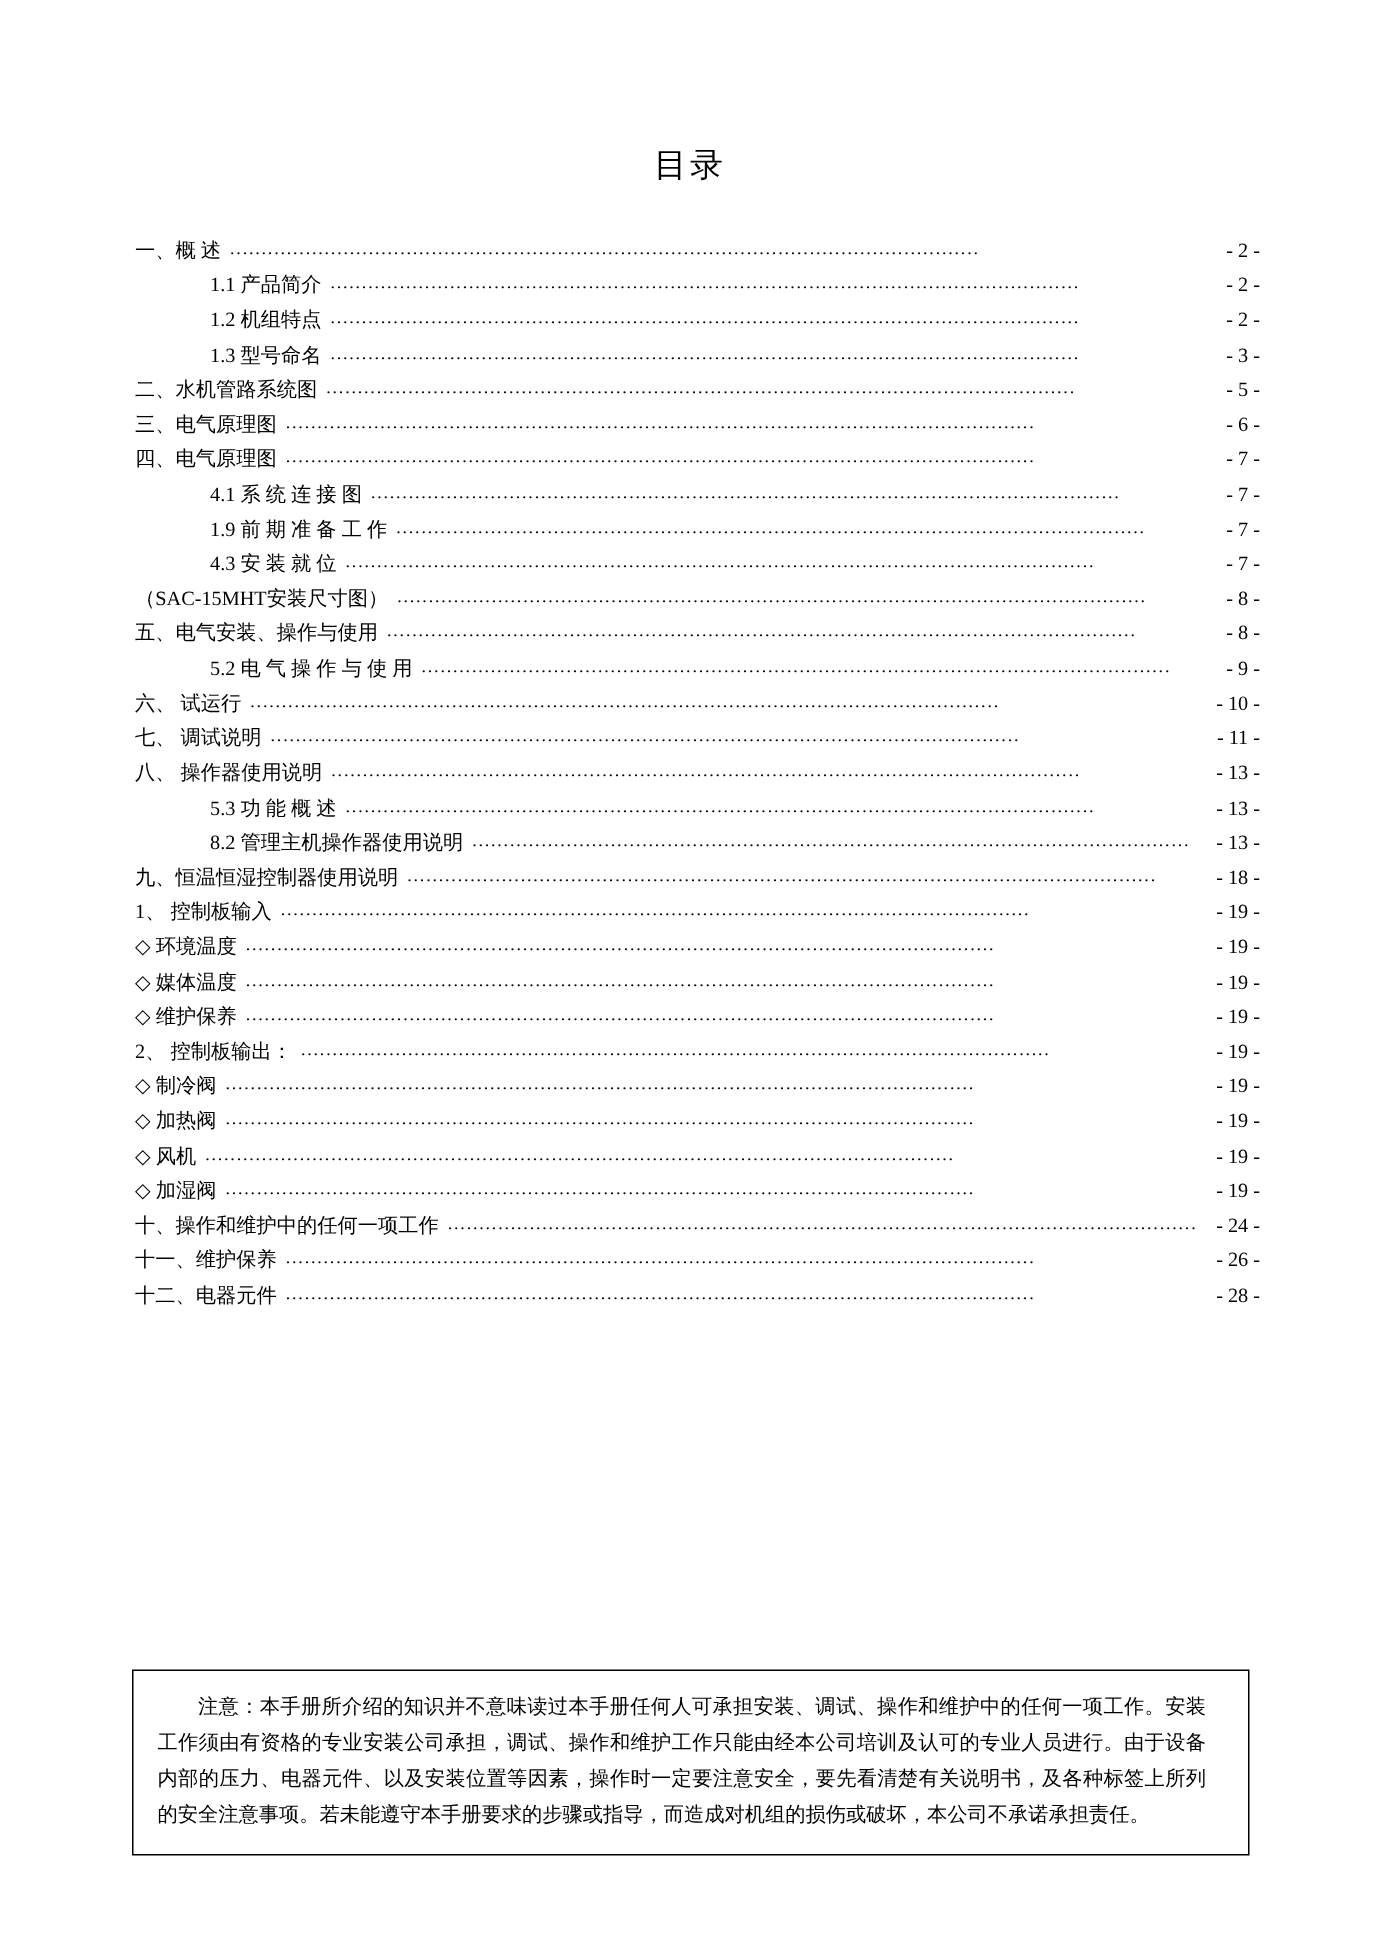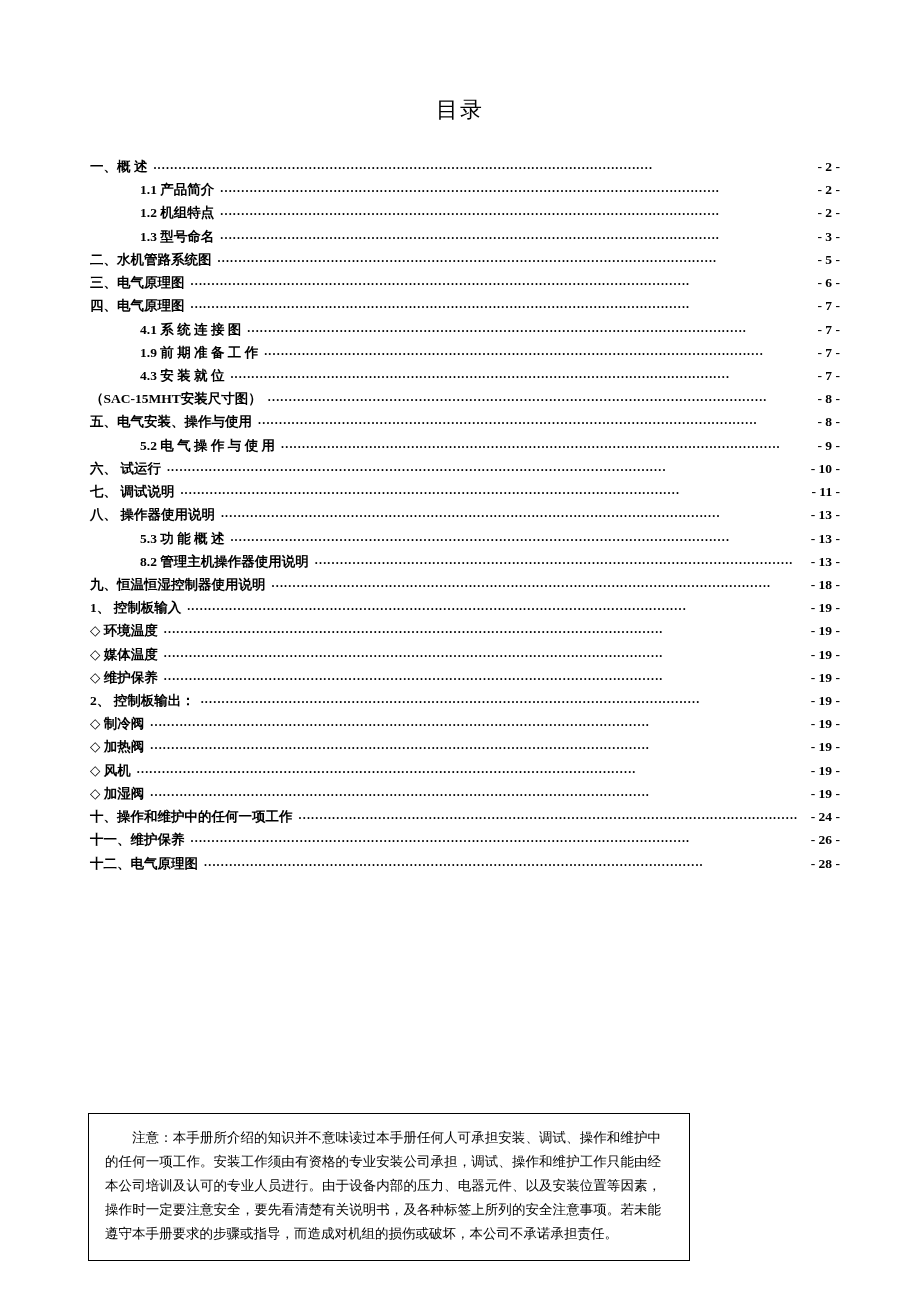--- a/index.html
+++ b/index.html
@@ -27,21 +27,20 @@
     font-family: "Liberation Serif", "DejaVu Serif", serif;
     margin-top: 95px;
     margin-bottom: 30px;
     letter-spacing: 2px;
   }
   .toc {
     margin: 0 auto;
     width: 760px;
     padding-left: 10px;
     box-sizing: border-box;
-    font-weight: bold;
   }
   .toc-row {
     display: flex;
     align-items: baseline;
     font-size: 13.5px;
     line-height: 1.72;
     white-space: nowrap;
   }
   .toc-label {
     flex: 0 0 auto;
@@ -67,21 +66,21 @@
   .lvl0 { margin-left: 0px; }
   .lvl1 { margin-left: 50px; }
 
   
   .wide .toc-page { min-width: 40px; }
 
   .notice {
     position: absolute;
     left: 88px;
     top: 1018px;
-    width: 602px;
+    width: 745px;
     border: 1px solid #000;
     box-sizing: border-box;
     padding: 12px 28px 14px 16px;
     font-size: 13.5px;
     line-height: 1.78;
     text-align: justify;
     text-justify: inter-ideograph;
   }
   .notice p {
     margin: 0;
@@ -240,21 +239,21 @@
         <span class="toc-label">十、操作和维护中的任何一项工作</span>
         <span class="toc-dots">.......................................................................................................................</span>
         <span class="toc-page">- 24 -</span>
       </div>
       <div class="toc-row lvl0">
         <span class="toc-label">十一、维护保养</span>
         <span class="toc-dots">.......................................................................................................................</span>
         <span class="toc-page">- 26 -</span>
       </div>
       <div class="toc-row lvl0">
-        <span class="toc-label">十二、电气原理图</span>
+        <span class="toc-label">十二、电器元件</span>
         <span class="toc-dots">.......................................................................................................................</span>
         <span class="toc-page">- 28 -</span>
       </div>
     </div>
 
   <div class="notice">
     <p>注意：本手册所介绍的知识并不意味读过本手册任何人可承担安装、调试、操作和维护中的任何一项工作。安装工作须由有资格的专业安装公司承担，调试、操作和维护工作只能由经本公司培训及认可的专业人员进行。由于设备内部的压力、电器元件、以及安装位置等因素，操作时一定要注意安全，要先看清楚有关说明书，及各种标签上所列的安全注意事项。若未能遵守本手册要求的步骤或指导，而造成对机组的损伤或破坏，本公司不承诺承担责任。</p>
   </div>
 
 </div>

